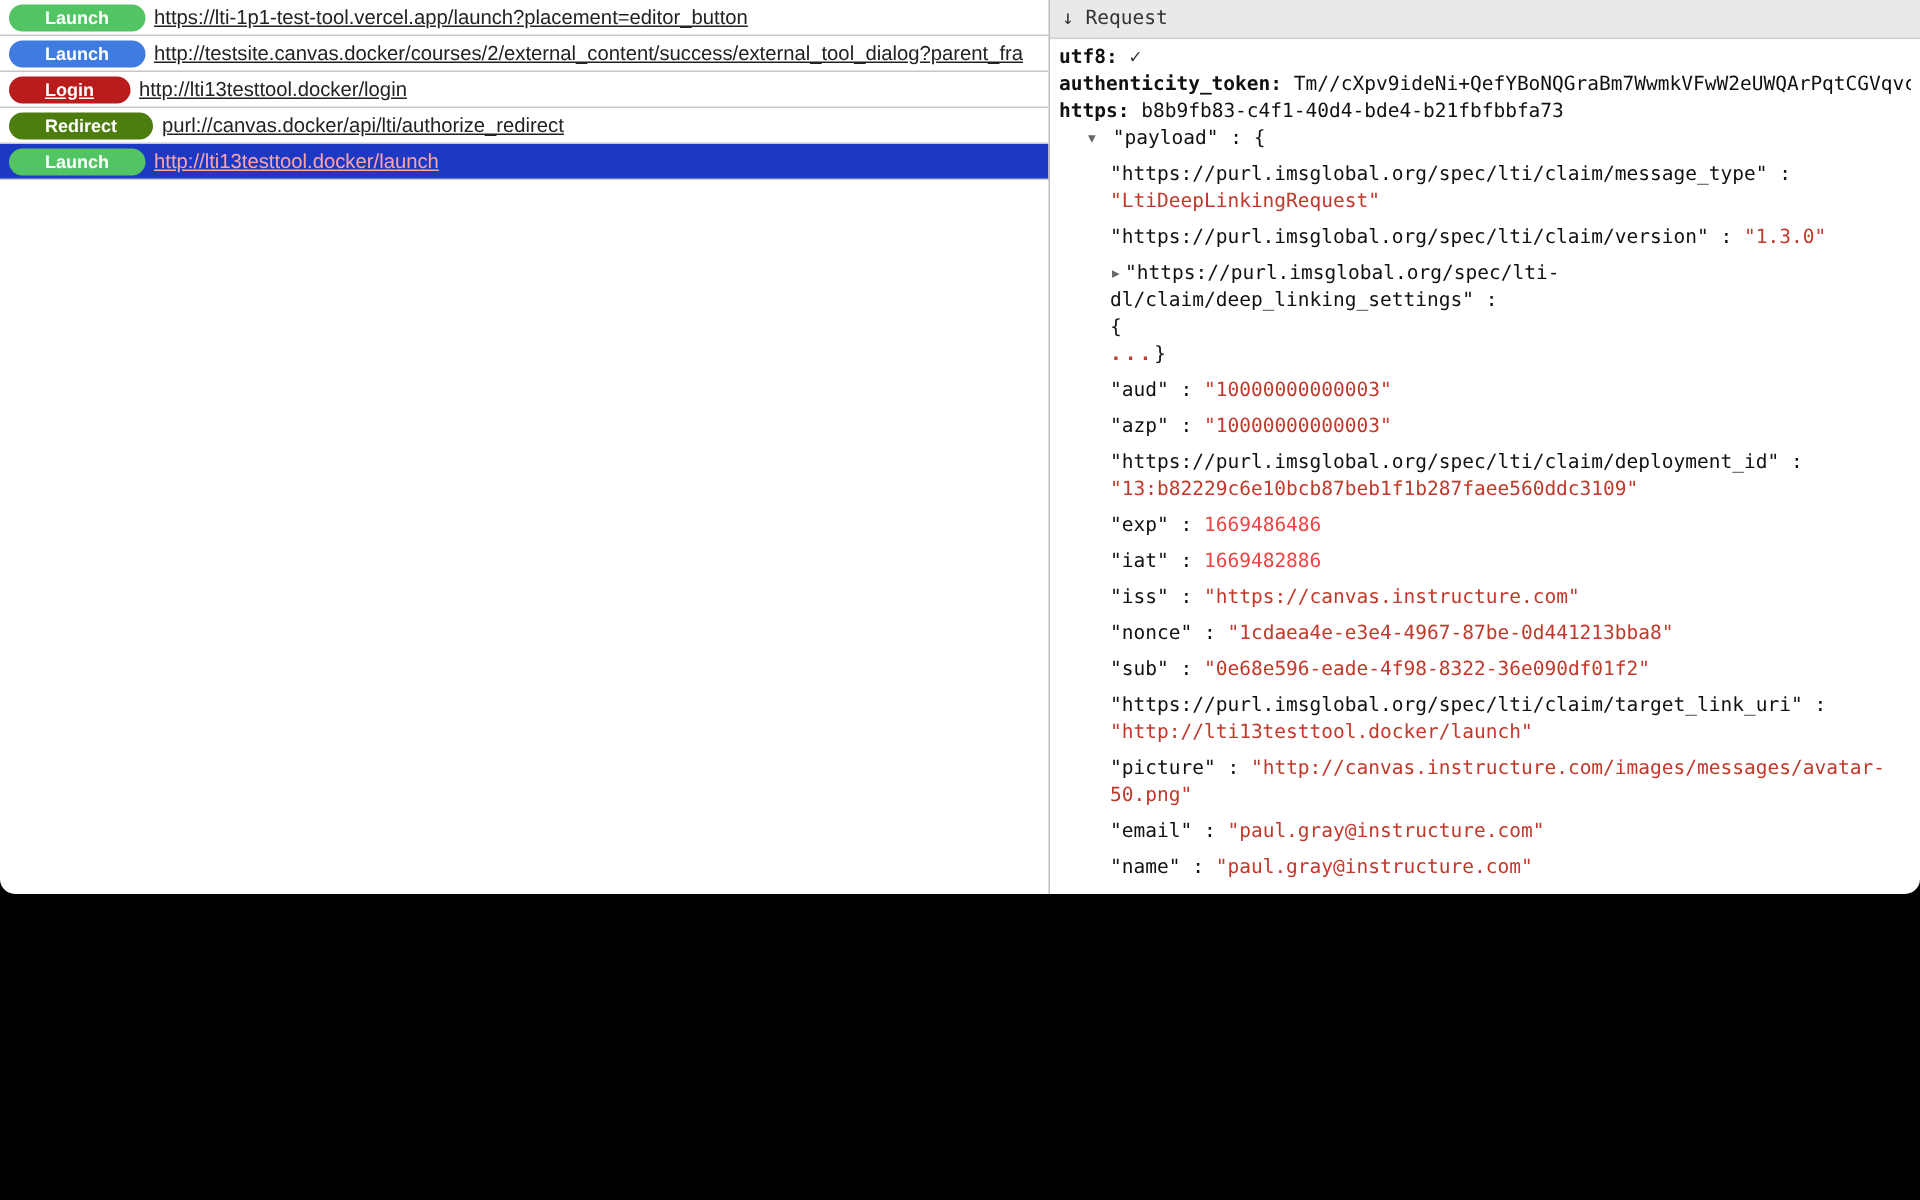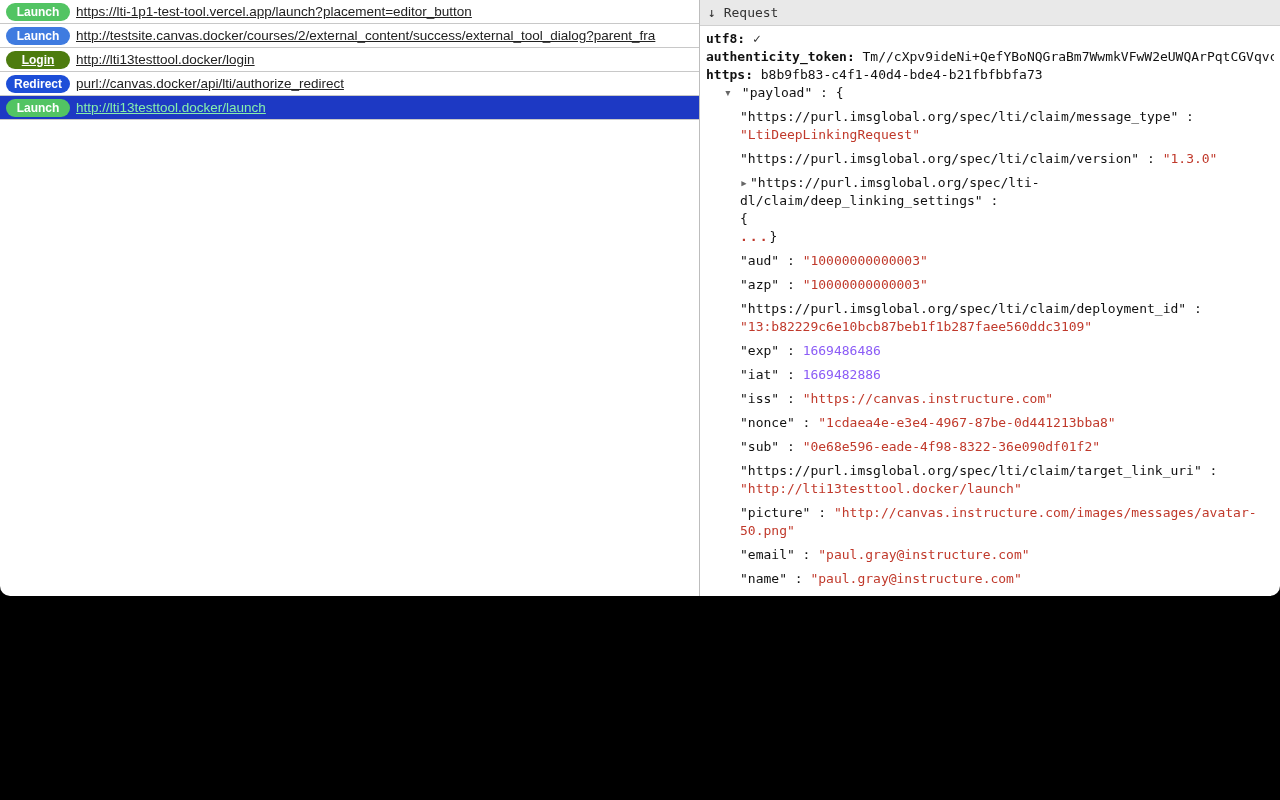--- a/index.html
+++ b/index.html
@@ -11,30 +11,30 @@
   .left {
     width:700px; height:100%; border-right:1px solid #bdbdbd; overflow:hidden;
   }
   .row {
     display:flex; align-items:center; height:24px;
     border-bottom:1px solid #c8c8c8; font-size:13.5px;
     white-space:nowrap; overflow:hidden;
   }
   .row .badge {
     display:inline-flex; align-items:center; justify-content:center;
-    height:18px; min-width:64px; margin:0 6px 0 6px; padding:0 8px;
+    height:18px; min-width:64px; margin:0 6px 0 6px; padding:0 24px;
     border-radius:9px; color:#fff; font-weight:700; font-size:12px;
   }
   .row .url { color:#222;text-decoration:underline; }
   .row.selected { background:#1d39c4; }
-  .row.selected .url { color:#86efac; }
+  .row.selected .url { color:#fca5a5; }
   .badge.green  { background:#52c463; }
   .badge.blue   { background:#3f7be0; }
-  .badge.orange { background:#4d7c0f;text-decoration:underline; }
-  .badge.purple { background:#1d4ed8; }
+  .badge.orange { background:#b91c1c;text-decoration:underline; }
+  .badge.purple { background:#4d7c0f; }
 
   .right {
     flex:1; height:100%; display:flex; flex-direction:column; overflow:hidden;
     font-family: ui-monospace, Menlo, Consolas, monospace;
   }
   .req-header {
     height:26px; background:#e9e9e9; border-bottom:1px solid #d0d0d0;
     display:flex; align-items:center; padding:0 8px; font-size:13px; color:#333;
   }
   .req-body {
@@ -42,21 +42,21 @@
     color:#111;
   }
   .kv .k { font-weight:700; }
   .check { color:#333; }
   .tree { padding-left:0; }
   .tree .lvl1 { padding-left:18px; }
   .tree .lvl2 { padding-left:34px; }
   .caret { display:inline-block; width:10px; color:#666; }
   .key { color:#111; }
   .str { color:#c0392b; }
-  .num { color:#8b5cf6; }
+  .num { color:#ef4444; }
   .punct { color:#111; }
   .ellipsis { color:#c0392b; font-weight:700; letter-spacing:2px; }
   .arrow { font-weight:400; }
 </style>
 </head>
 <body>
 
 <div class="app">
 
   <div class="left" id="request-list">

